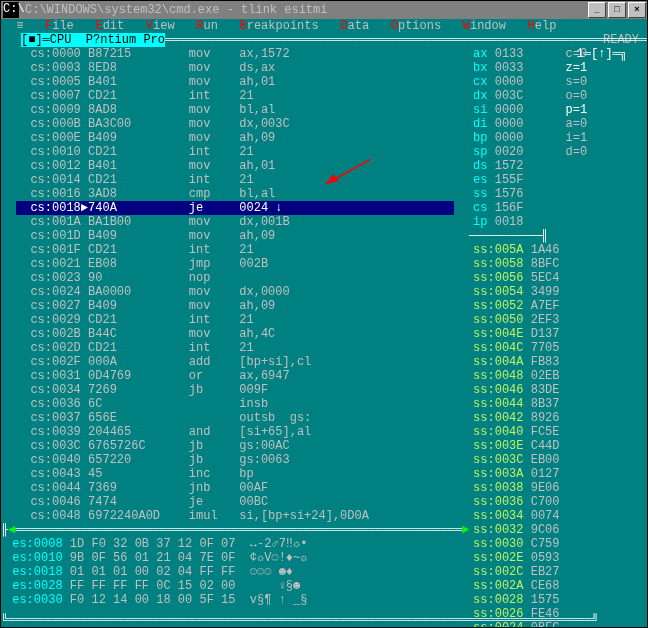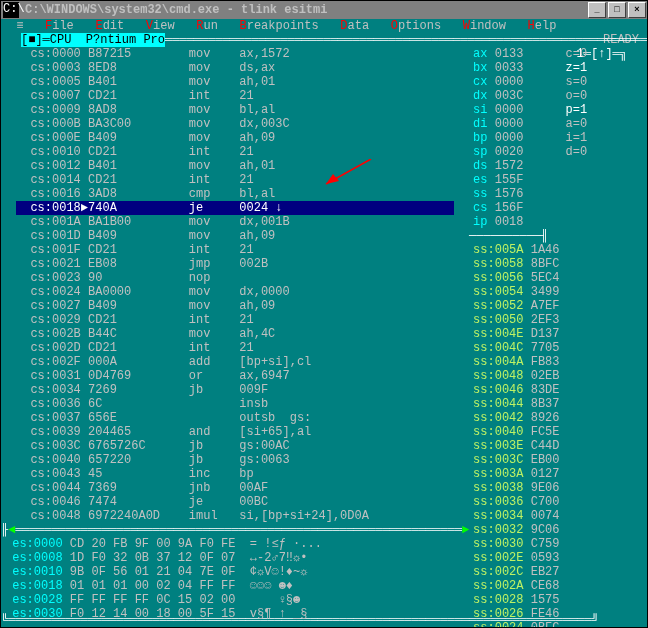--- a/index.html
+++ b/index.html
@@ -1,19 +1,19 @@
 <!DOCTYPE html>
 <html><head>
 <meta charset="utf-8">
 <style>
   html,body{margin:0;padding:0;background:#c0c0c0;font-family:"Courier New",monospace;font-size:12px;line-height:14px}
   .win{width:648px;height:628px;background:#c0c0c0;position:relative;box-sizing:border-box}
   .titlebar{height:18px;background:linear-gradient(#808080,#808080);display:flex;align-items:center;border:1px solid #000;border-bottom:none}
   .ticon{width:16px;height:16px;margin:0 2px;display:inline-block;background:#000;color:#fff;text-align:center}
-  .ttext{flex:1;color:#c0c0c0;font-weight:bold;padding-left:4px}
+  .ttext{flex:1;color:#c0c0c0;font-weight:normal;padding-left:4px}
   .tbtns{display:flex}
   .tbtn{width:16px;height:14px;background:#c0c0c0;border:1px solid #fff;border-right-color:#404040;border-bottom-color:#404040;margin:1px;font-size:9px;text-align:center;line-height:12px;font-family:sans-serif;font-weight:bold}
   .screen{background:#008080;color:#c0c0c0;height:608px;overflow:hidden;border:1px solid #000;border-top:none;position:relative}
   .menubar{background:#008080;color:#c0c0c0;padding:0 8px;height:14px;white-space:pre}
   .menubar .hk{color:#ff0000}
   .menubar .ready{color:#c0c0c0;background:#008080;float:right}
   .panels{display:flex;height:566px}
   .left{flex:1;position:relative}
   .right{width:110px}
   .panehdr{color:#ffffff;padding:0 20px;white-space:pre}
@@ -65,21 +65,20 @@
 
     <div class="panels">
       <div class="left">
         <div class="disasm" id="disasm"><div class="row">  <span class="addr">cs:0000</span> <span class="byt">B87215        </span><span class="mn">mov    </span>ax,1572</div><div class="row">  <span class="addr">cs:0003</span> <span class="byt">8ED8          </span><span class="mn">mov    </span>ds,ax</div><div class="row">  <span class="addr">cs:0005</span> <span class="byt">B401          </span><span class="mn">mov    </span>ah,01</div><div class="row">  <span class="addr">cs:0007</span> <span class="byt">CD21          </span><span class="mn">int    </span>21</div><div class="row">  <span class="addr">cs:0009</span> <span class="byt">8AD8          </span><span class="mn">mov    </span>bl,al</div><div class="row">  <span class="addr">cs:000B</span> <span class="byt">BA3C00        </span><span class="mn">mov    </span>dx,003C</div><div class="row">  <span class="addr">cs:000E</span> <span class="byt">B409          </span><span class="mn">mov    </span>ah,09</div><div class="row">  <span class="addr">cs:0010</span> <span class="byt">CD21          </span><span class="mn">int    </span>21</div><div class="row">  <span class="addr">cs:0012</span> <span class="byt">B401          </span><span class="mn">mov    </span>ah,01</div><div class="row">  <span class="addr">cs:0014</span> <span class="byt">CD21          </span><span class="mn">int    </span>21</div><div class="row">  <span class="addr">cs:0016</span> <span class="byt">3AD8          </span><span class="mn">cmp    </span>bl,al</div><div class="row hl">  <span class="addr">cs:0018</span>►<span class="byt">740A          </span><span class="mn">je     </span>0024 ↓</div><div class="row">  <span class="addr">cs:001A</span> <span class="byt">BA1B00        </span><span class="mn">mov    </span>dx,001B</div><div class="row">  <span class="addr">cs:001D</span> <span class="byt">B409          </span><span class="mn">mov    </span>ah,09</div><div class="row">  <span class="addr">cs:001F</span> <span class="byt">CD21          </span><span class="mn">int    </span>21</div><div class="row">  <span class="addr">cs:0021</span> <span class="byt">EB08          </span><span class="mn">jmp    </span>002B</div><div class="row">  <span class="addr">cs:0023</span> <span class="byt">90            </span><span class="mn">nop    </span></div><div class="row">  <span class="addr">cs:0024</span> <span class="byt">BA0000        </span><span class="mn">mov    </span>dx,0000</div><div class="row">  <span class="addr">cs:0027</span> <span class="byt">B409          </span><span class="mn">mov    </span>ah,09</div><div class="row">  <span class="addr">cs:0029</span> <span class="byt">CD21          </span><span class="mn">int    </span>21</div><div class="row">  <span class="addr">cs:002B</span> <span class="byt">B44C          </span><span class="mn">mov    </span>ah,4C</div><div class="row">  <span class="addr">cs:002D</span> <span class="byt">CD21          </span><span class="mn">int    </span>21</div><div class="row">  <span class="addr">cs:002F</span> <span class="byt">000A          </span><span class="mn">add    </span>[bp+si],cl</div><div class="row">  <span class="addr">cs:0031</span> <span class="byt">0D4769        </span><span class="mn">or     </span>ax,6947</div><div class="row">  <span class="addr">cs:0034</span> <span class="byt">7269          </span><span class="mn">jb     </span>009F</div><div class="row">  <span class="addr">cs:0036</span> <span class="byt">6C            </span><span class="mn">       </span>insb</div><div class="row">  <span class="addr">cs:0037</span> <span class="byt">656E          </span><span class="mn">       </span>outsb  gs:</div><div class="row">  <span class="addr">cs:0039</span> <span class="byt">204465        </span><span class="mn">and    </span>[si+65],al</div><div class="row">  <span class="addr">cs:003C</span> <span class="byt">6765726C      </span><span class="mn">jb     </span>gs:00AC</div><div class="row">  <span class="addr">cs:0040</span> <span class="byt">657220        </span><span class="mn">jb     </span>gs:0063</div><div class="row">  <span class="addr">cs:0043</span> <span class="byt">45            </span><span class="mn">inc    </span>bp</div><div class="row">  <span class="addr">cs:0044</span> <span class="byt">7369          </span><span class="mn">jnb    </span>00AF</div><div class="row">  <span class="addr">cs:0046</span> <span class="byt">7474          </span><span class="mn">je     </span>00BC</div><div class="row">  <span class="addr">cs:0048</span> <span class="byt">6972240A0D    </span><span class="mn">imul   </span>si,[bp+si+24],0D0A</div></div>
         <svg class="arrow" width="60" height="30">
           <line x1="50" y1="0" x2="5" y2="25" stroke="#ff0000" stroke-width="1.5"></line>
           <polygon points="5,25 12,15 18,22" fill="#ff0000"></polygon>
         </svg>
         <div class="borders"> ╟<span class="tri">◄</span>══════════════════════════════════════════════════════════════<span class="tri">►</span></div>
         <div class="dump" id="dump">
-            <div class="drow"> <span class="da">es:0000</span> CD 20 FB 9F 00 9A F0 FE  = !≤ƒ ·...</div>
             <div class="drow"> <span class="da">es:0008</span> 1D F0 32 0B 37 12 0F 07  ↔-2♂7‼☼•</div>
             <div class="drow"> <span class="da">es:0010</span> 9B 0F 56 01 21 04 7E 0F  ¢☼V☺!♦~☼</div>
             <div class="drow"> <span class="da">es:0018</span> 01 01 01 00 02 04 FF FF  ☺☺☺ ☻♦</div>
             <div class="drow"> <span class="da">es:0028</span> FF FF FF FF 0C 15 02 00      ♀§☻</div>
             <div class="drow"> <span class="da">es:0030</span> F0 12 14 00 18 00 5F 15  v§¶ ↑ _§</div>
           </div>
       </div>
       <div class="right">
         <div class="regs" id="regs">
             <div class="reg"><span class="regn">ax </span><span class="regv">0133</span></div>

